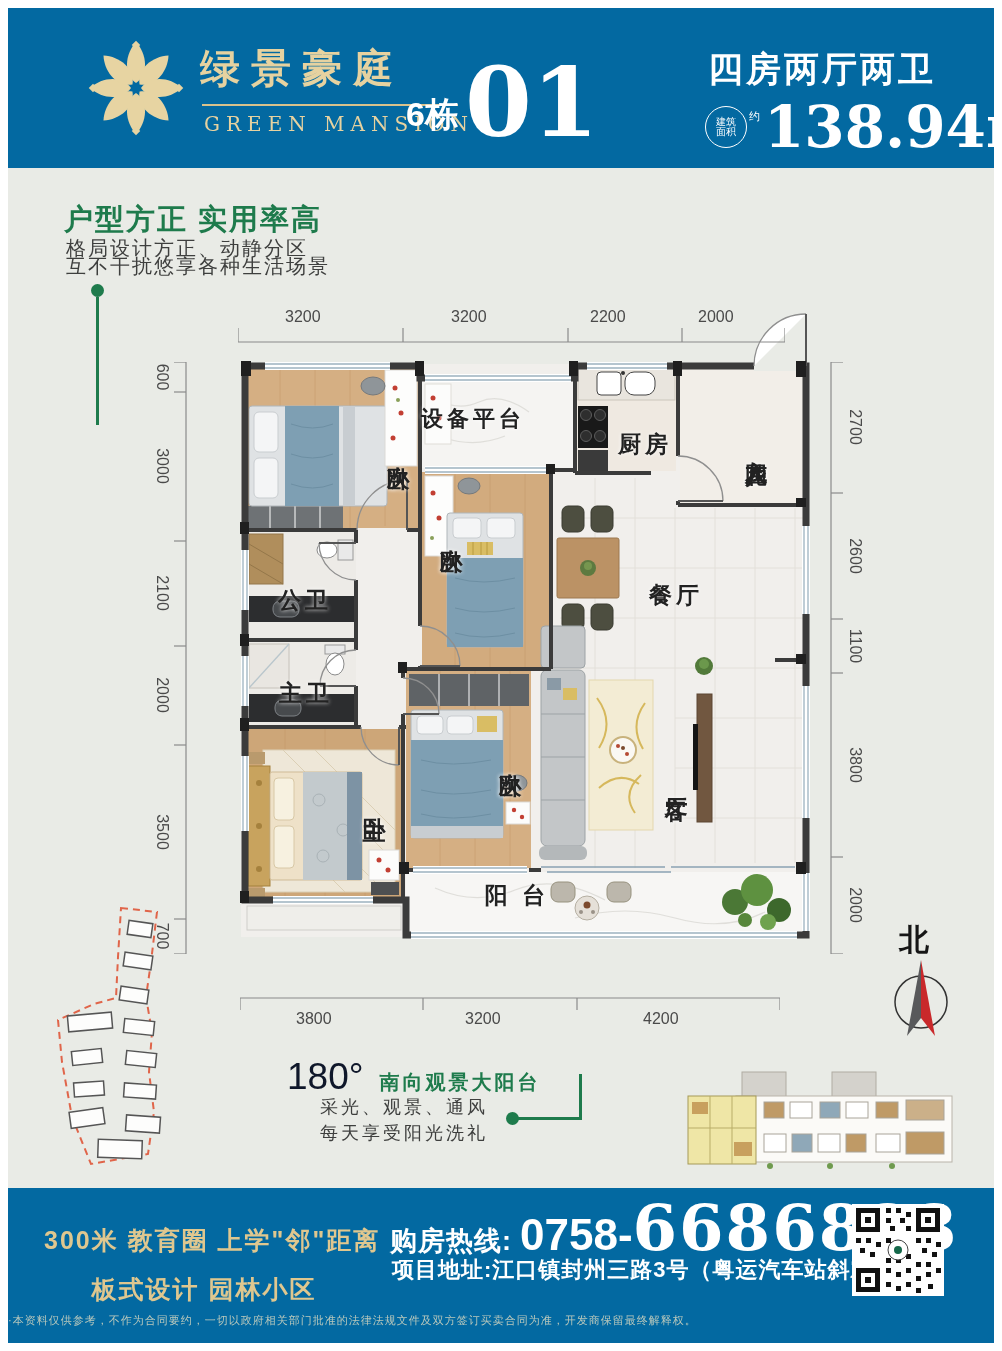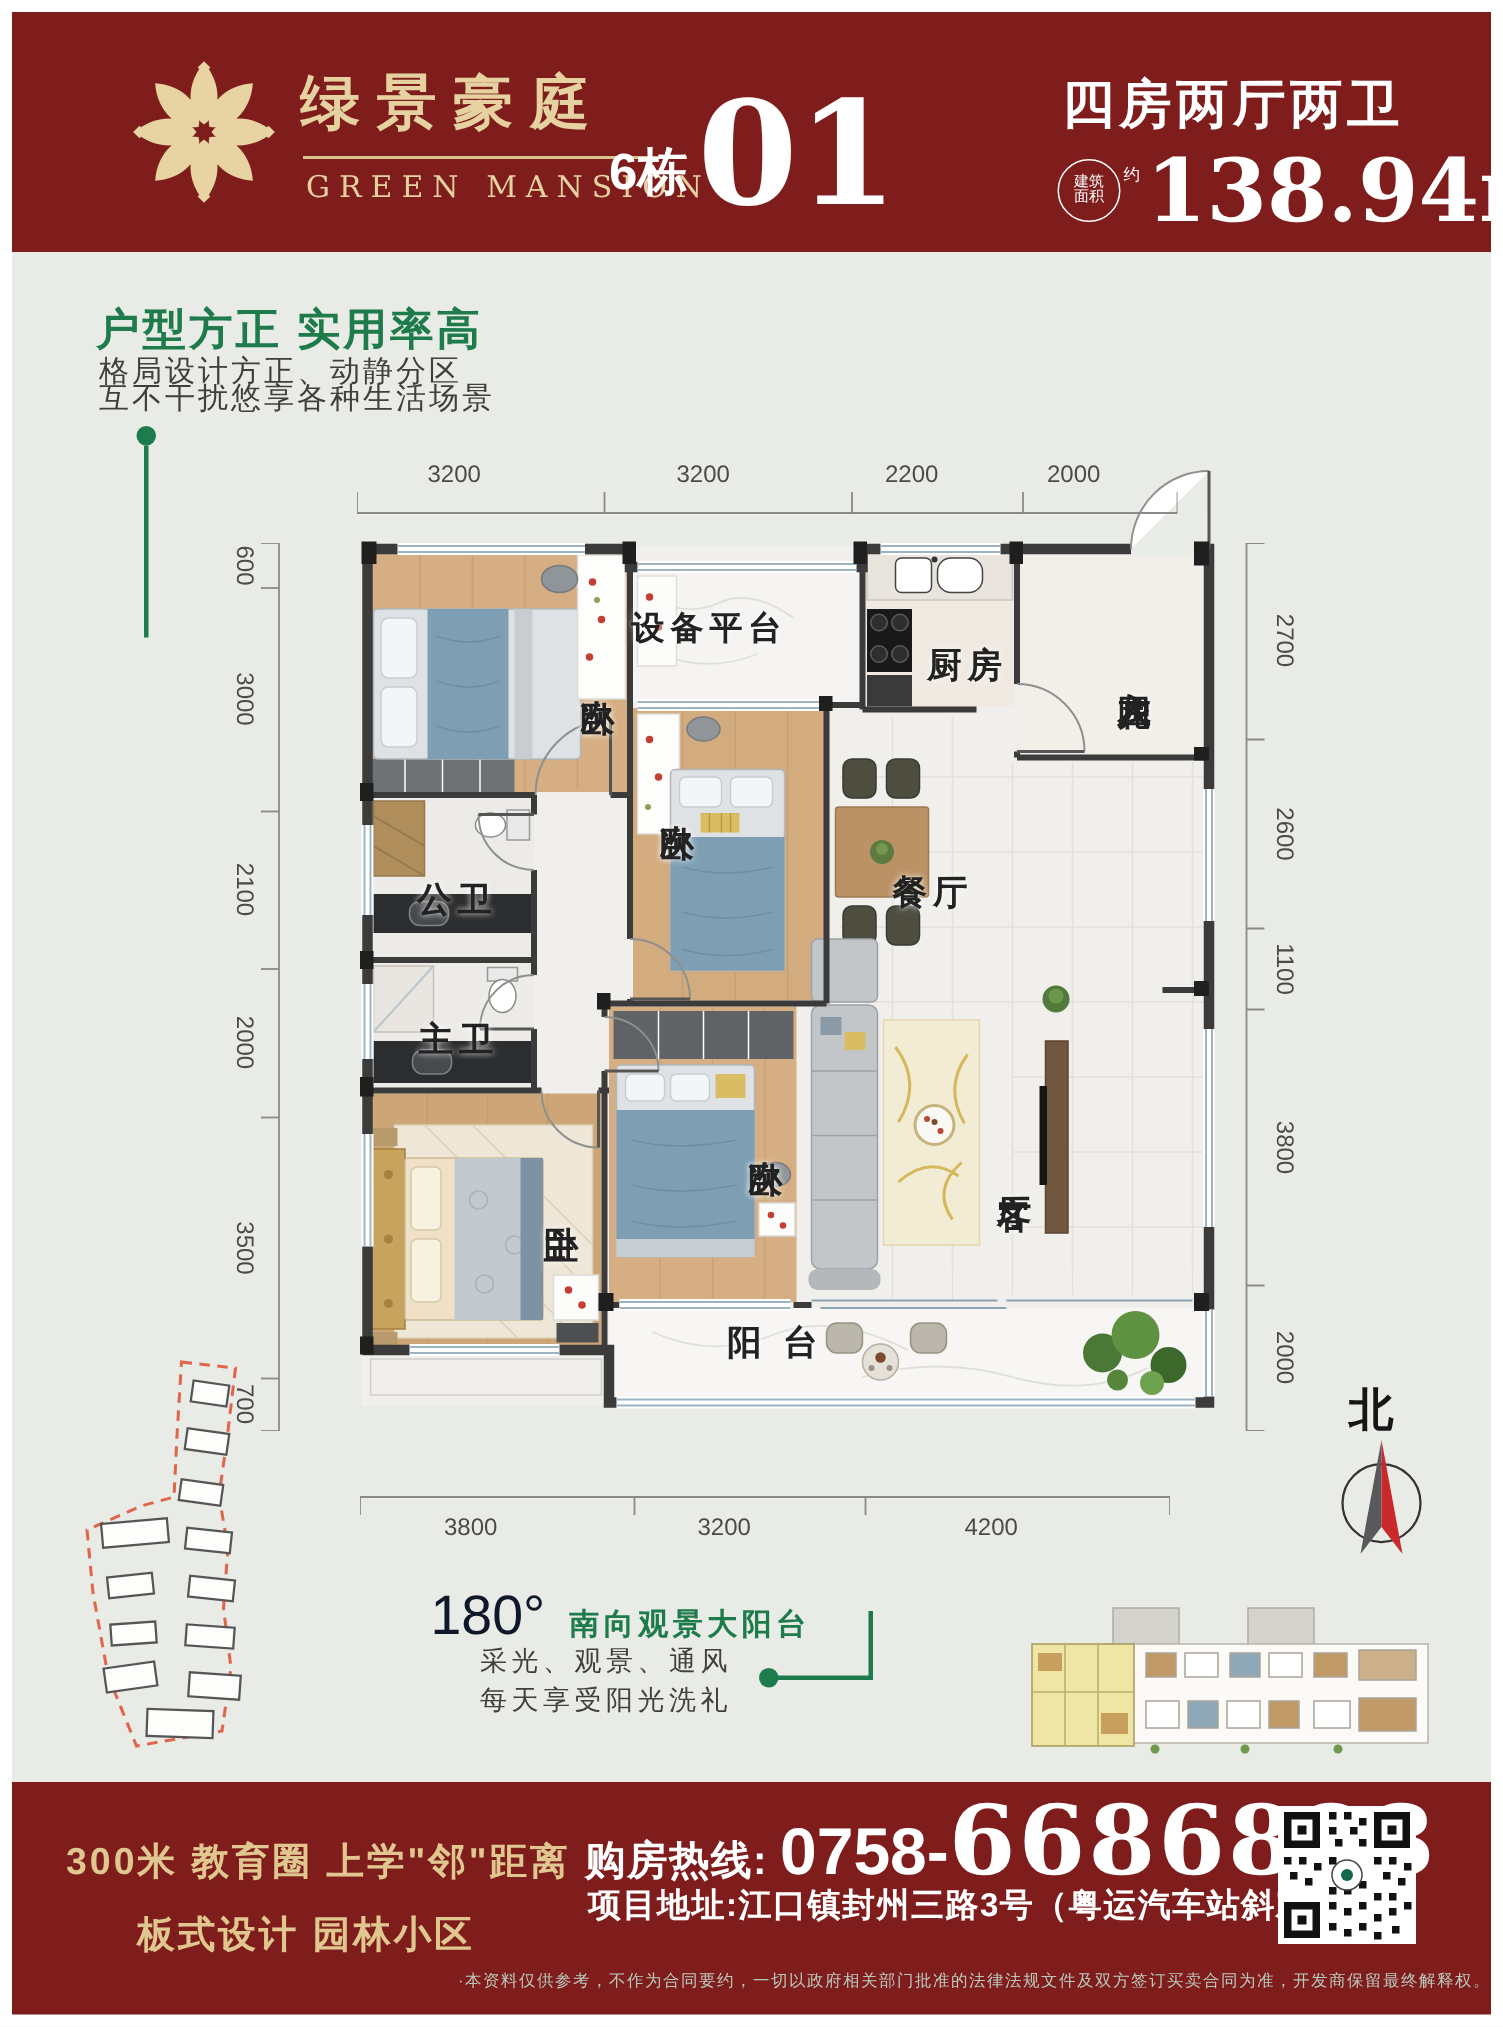--- a/index.html
+++ b/index.html
@@ -1,20 +1,20 @@
 <!DOCTYPE html>
 <html><head>
 <meta charset="utf-8">
 <style>
   html,body{margin:0;padding:0;background:#ffffff;}
   #stage{position:relative;width:1002px;height:1351px;background:#ffffff;overflow:hidden;
          font-family:"Liberation Sans", sans-serif;}
   .abs{position:absolute;}
   
-  .band-green{background:#7f1d1d;text-decoration:underline;}
+  .band-green{background:#0369a1;text-decoration:underline;}
   .main-bg{background:#e9ebe6;}
   
   .brand-cn{font-family:"DejaVu Serif", serif;font-size:40px;font-weight:bold;color:#e6d2a0;letter-spacing:11px;white-space:nowrap;}
   .brand-line{background:#d9c28c;height:2px;}
   .brand-en{font-family:"DejaVu Serif", serif;font-size:20px;color:#e6d2a0;letter-spacing:6px;white-space:nowrap;}
   .unit-row{display:flex;align-items:flex-end;}
   .unit-bld{font-size:34px;font-weight:bold;color:#ffffff;margin-bottom:10px;}
   .unit-num{font-family:"DejaVu Serif", serif;font-size:96px;font-weight:bold;color:#ffffff;line-height:0.95;margin-left:6px;}
   .layout-type{font-size:35px;font-weight:bold;color:#ffffff;letter-spacing:3px;white-space:nowrap;}
   .area-badge{width:40px;height:40px;border:1.5px solid #ffffff;border-radius:50%;color:#ffffff;
@@ -41,21 +41,21 @@
   .north-label{font-size:30px;font-weight:bold;color:#161616;text-align:center;}
   
   .slogan{font-size:25px;font-weight:bold;color:#dfc78f;letter-spacing:2px;text-align:center;white-space:nowrap;}
   .hot-row{display:flex;align-items:baseline;}
   .hot-label{font-size:27px;font-weight:bold;color:#ffffff;letter-spacing:1px;}
   .hot-prefix{font-size:44px;font-weight:bold;color:#ffffff;margin-left:8px;}
   .hot-num{font-family:"DejaVu Serif", serif;font-size:64px;font-weight:bold;color:#ffffff;letter-spacing:2px;line-height:1;}
   .ft-address{font-size:22px;font-weight:bold;color:#ffffff;letter-spacing:1px;white-space:nowrap;}
   .ft-dev{font-size:20px;font-weight:bold;color:#ffffff;white-space:nowrap;}
   .ft-lic{font-size:17px;color:#ffffff;margin-left:16px;}
-  .ft-disc{font-size:11px;color:#b9c8bc;letter-spacing:1px;text-align:right;}
+  .ft-disc{font-size:11px;color:#b9c8bc;letter-spacing:1px;text-align:left;}
 </style>
 </head>
 <body>
 
 <div id="stage">
 
   <div class="abs band-green" style="left:8px;top:8px;width:986px;height:160px;">
 
     <svg class="abs" style="left:76px;top:26px;" width="104" height="104" viewBox="0 0 104 104">
       <g transform="translate(52,54)" fill="#e7d4a2">
@@ -378,21 +378,21 @@
         <rect x="561" y="504" width="10" height="12"></rect>
       <rect x="561" y="140" width="10" height="9"></rect>
     </g>
   </svg>
 
   <div class="rlabel v" style="left:399px;top:450px;">次卧</div>
   <div class="rlabel" style="left:473px;top:419px;font-size:22px;">设备平台</div>
   <div class="rlabel" style="left:645px;top:444px;">厨房</div>
   <div class="rlabel v" style="left:756px;top:446px;font-size:22px;">入户花园</div>
   <div class="rlabel v" style="left:452px;top:533px;">次卧</div>
-  <div class="rlabel" style="left:622px;top:595px;">餐厅</div>
+  <div class="rlabel" style="left:676px;top:595px;">餐厅</div>
   <div class="rlabel" style="left:305px;top:600px;">公卫</div>
   <div class="rlabel" style="left:306px;top:693px;">主卫</div>
   <div class="rlabel v" style="left:375px;top:800px;">主卧</div>
   <div class="rlabel v" style="left:511px;top:757px;">次卧</div>
   <div class="rlabel v" style="left:677px;top:779px;">客厅</div>
   <div class="rlabel" style="left:517px;top:895px;">阳 台</div>
 
   <div class="abs" style="left:238px;top:306px;width:547px;height:44px;">
     <span class="dim" style="left:82px;top:2px;">3200</span>
     <span class="dim" style="left:248px;top:2px;">3200</span>

